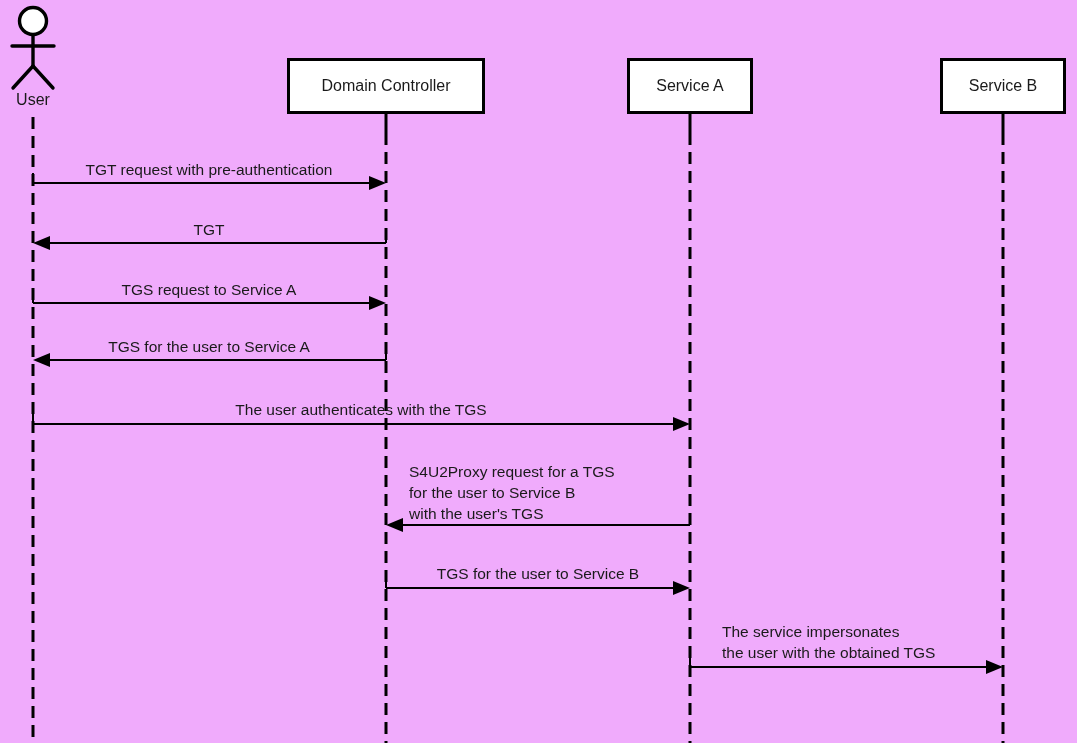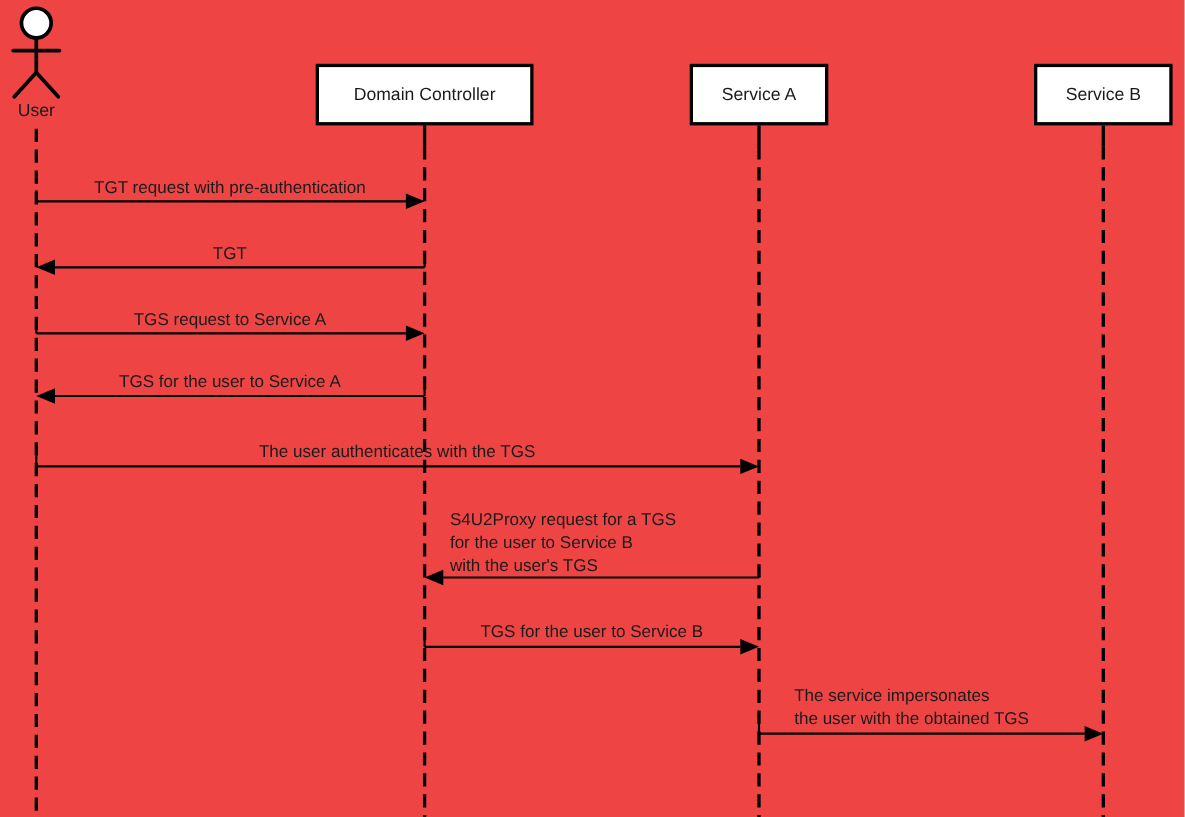--- a/index.html
+++ b/index.html
@@ -9,21 +9,21 @@
     background: #ffffff;
   }
   body {
     font-family: "Liberation Sans", sans-serif;
     color: #1a1a1a;
   }
   #diagram-root {
     position: relative;
     width: 1077px;
     height: 743px;
-    background: #ef4444;
+    background: #f0abfc;
     overflow: hidden;
   }
   #diagram-svg {
     position: absolute;
     left: 0;
     top: 0;
     width: 1077px;
     height: 743px;
     display: block;
   }

